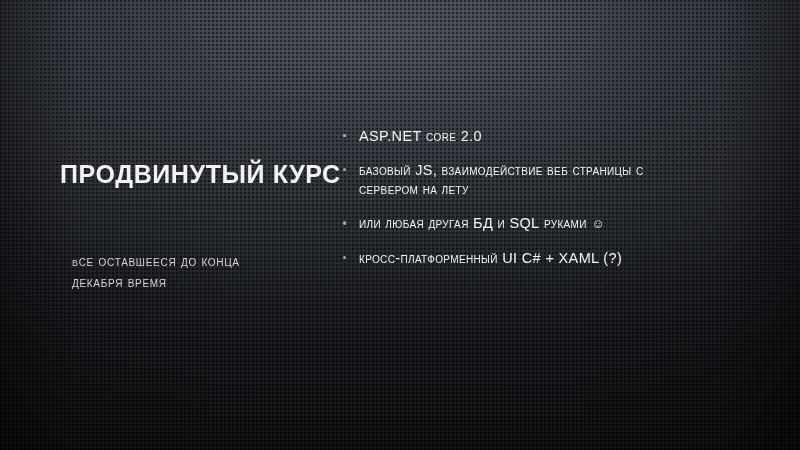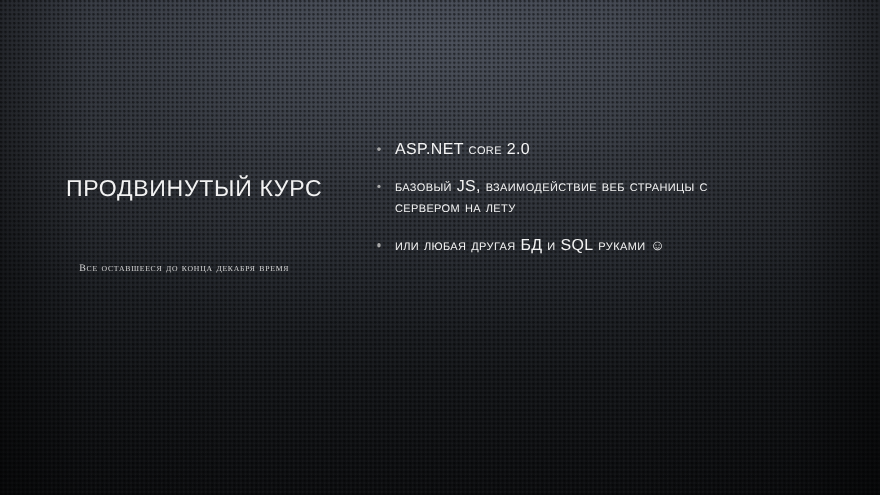--- a/index.html
+++ b/index.html
@@ -62,40 +62,39 @@
   
   .title-block {
     position: absolute;
     left: 60px;
     top: 160px;
     width: 250px;
   }
 
   .slide-title {
     color: #f2f2f2;
-    font-size: 21px;
+    font-size: 25px;
     letter-spacing: 0.6px;
     line-height: 1.15;
     text-transform: uppercase;
-    font-weight: 400;
+    font-weight: 700;
     margin: 0;
     white-space: nowrap;
   }
 
   .slide-subtitle {
-    margin: 48px 0 0 12px;
+    margin: 62px 0 0 12px;
     color: #d5d5d5;
-    font-size: 10px;
+    font-size: 14px;
     letter-spacing: 0.7px;
     line-height: 1.55;
     font-weight: 400;
     font-variant: small-caps;
     text-transform: lowercase;
     max-width: 215px;
-    font-family: Liberation Serif, serif;
   }
   .slide-subtitle::first-letter { font-size: 13px; }
 
   
   .content-block {
     position: absolute;
     left: 338px;
     top: 112px;
     width: 352px;
   }
@@ -155,16 +154,17 @@
     <h1 class="slide-title">Продвинутый курс</h1>
     <p class="slide-subtitle">Все оставшееся до конца декабря время</p>
   </div>
 
   <div class="content-block">
     <ul class="bullets" id="bullet-list">
         <li><span class="dot"></span></li>
         <li><span class="dot"></span><span><span class="u">ASP.NET</span><span> Core 2.0</span></span></li>
         <li><span class="dot"></span><span><span>Базовый </span><span class="u">JS</span><span>, взаимодействие веб страницы с сервером на лету</span></span></li>
         <li><span class="dot"></span><span><span>Или любая другая </span><span class="u">БД</span><span> и </span><span class="u">SQL</span><span> руками </span><span class="smiley">☺</span></span></li>
+        <li><span class="dot"></span><span><span>Кросс-платформенный </span><span class="u">UI C# + XAML (?)</span></span></li>
       </ul>
   </div>
 
 </div>
 
 </body></html>

